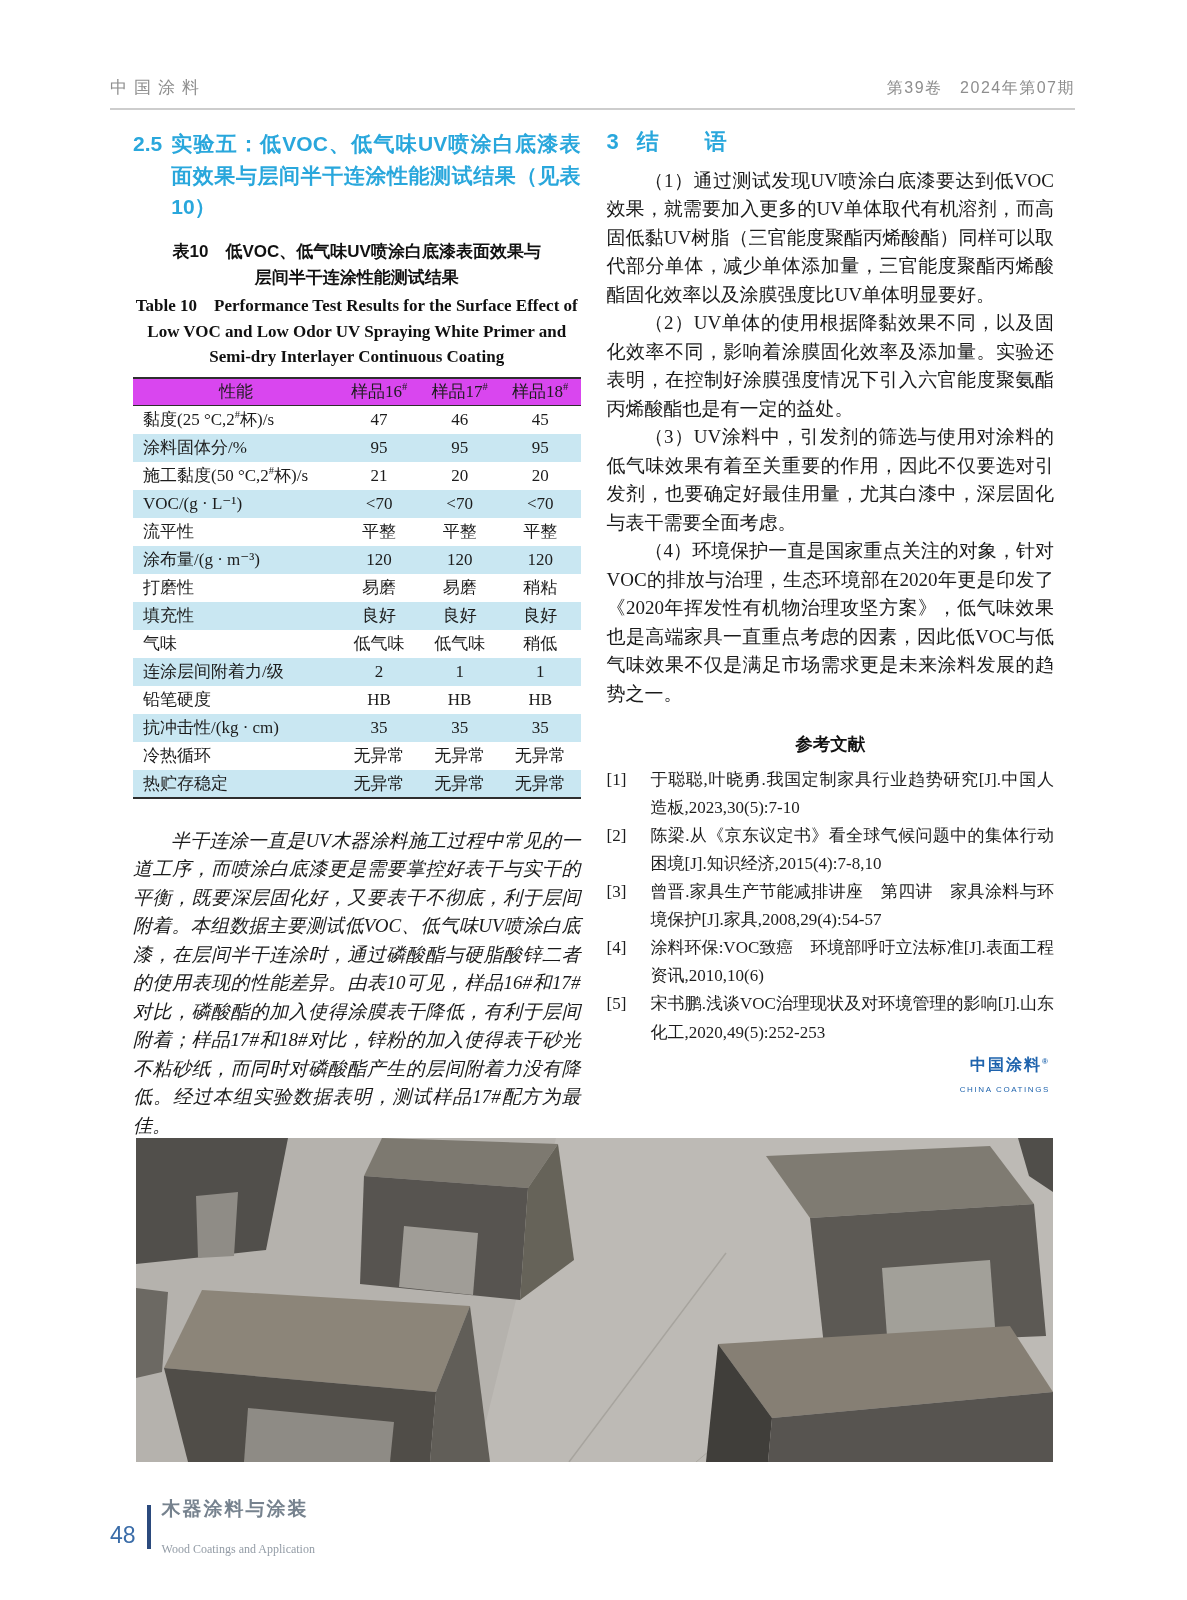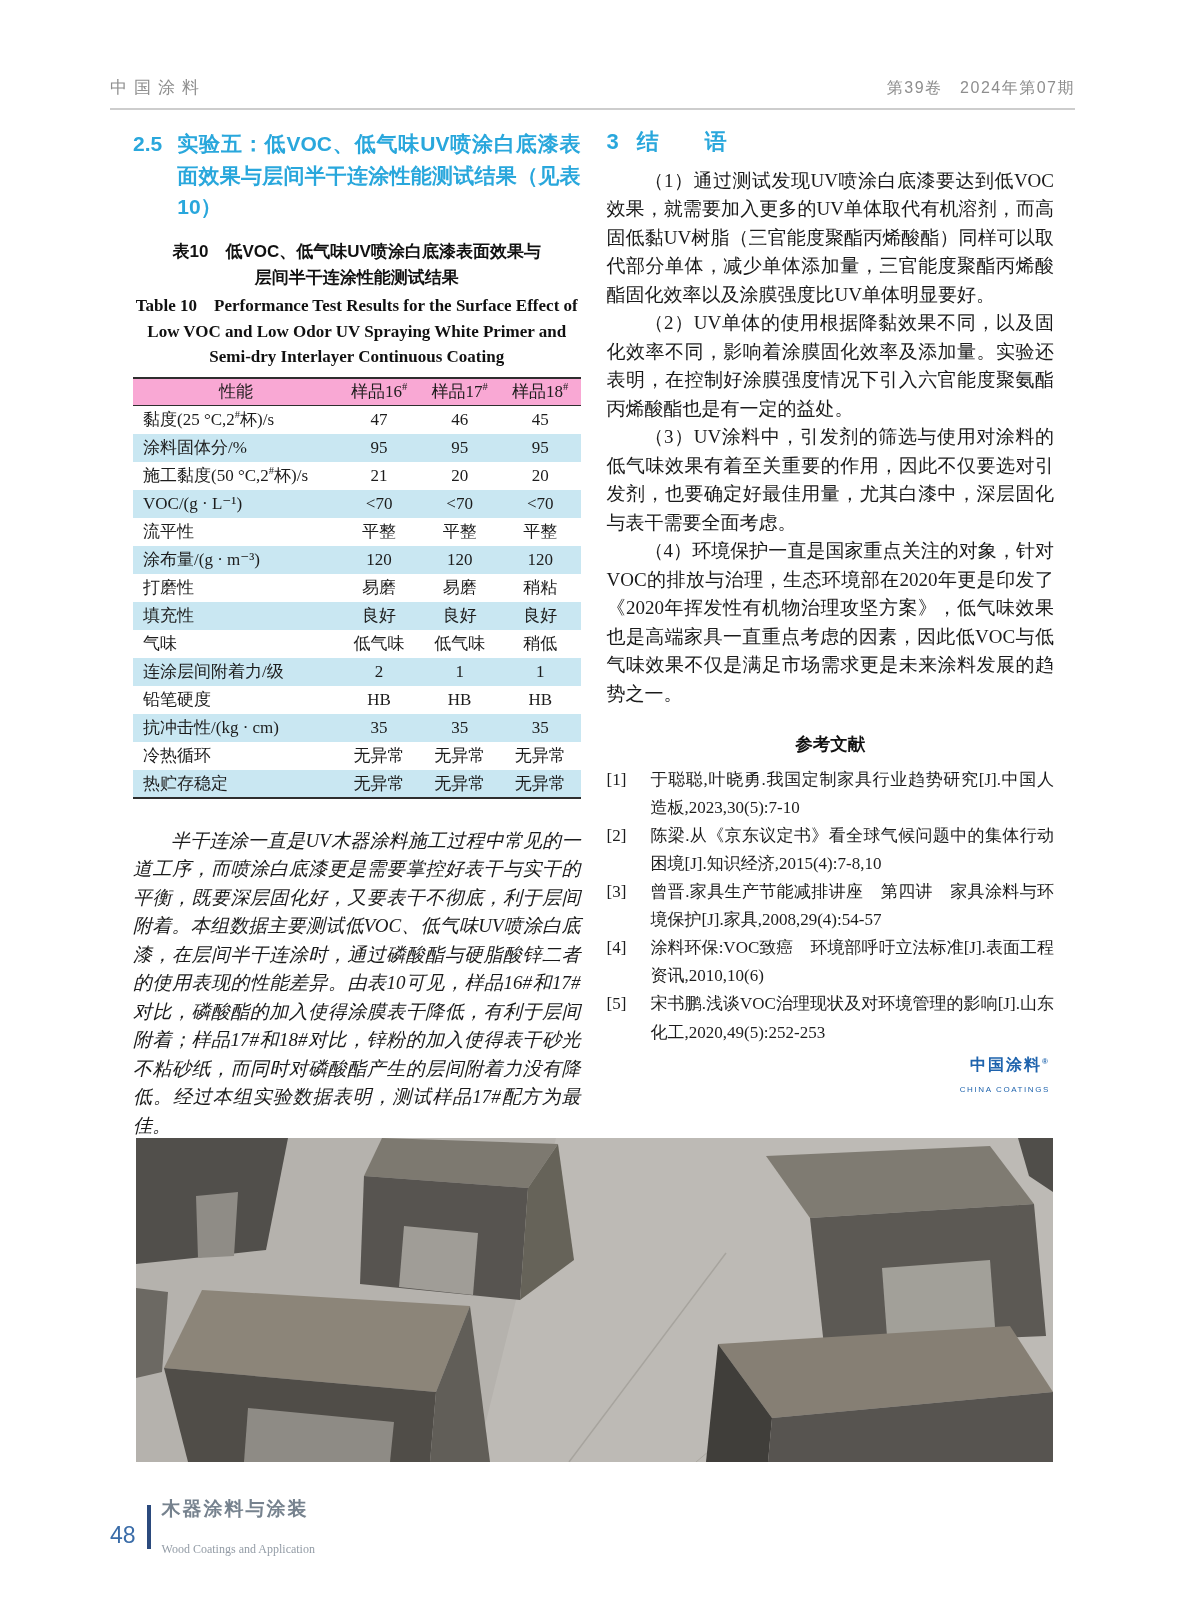--- a/index.html
+++ b/index.html
@@ -18,21 +18,21 @@
   .journal-name { font-size:17px; letter-spacing:7px; }
   .issue-info   { font-size:16px; letter-spacing:1.5px;margin-left:28px; }
 
   .columns {
     position:absolute; left:133px; top:128px; width:921px;
     display:flex; gap:26px; align-items:flex-start;
   }
   .col { flex:1 1 0; min-width:0; }
 
   .section-heading {
-    display:flex; gap:15px; color:#29a7dc;
+    display:flex; gap:9px; color:#29a7dc;
     font-family:"Liberation Sans","DejaVu Sans",sans-serif;
     font-weight:bold; font-size:21px; line-height:1.5;
   }
   .section-heading .sec-num { flex:0 0 auto; }
   .section-heading .sec-title { text-align:justify; }
 
   .tbl-caption { margin-top:16px; text-align:center; }
   .cap-zh {
     font-family:"Liberation Sans","DejaVu Sans",sans-serif;
     font-weight:bold; font-size:17px; line-height:1.55; color:#111;
@@ -41,21 +41,21 @@
     margin-top:2px; font-family:"Liberation Serif","DejaVu Serif",serif;
     font-weight:bold; font-size:17px; line-height:1.5; color:#111;
   }
 
   table.perf {
     width:100%; margin-top:7px; border-collapse:collapse;
     border-top:2px solid #2e2e2e; border-bottom:2px solid #2e2e2e;
     font-size:17px;
   }
   table.perf th, table.perf td { font-weight:normal; height:28px; padding:0 2px; }
-  table.perf thead tr { background:#f9a8d4; border-bottom:1px solid #2e2e2e; }
+  table.perf thead tr { background:#d946ef; border-bottom:1px solid #2e2e2e; }
   table.perf thead th { text-align:center; }
   table.perf td.c-label { text-align:left; padding-left:10px; width:46%; }
   table.perf td.c-val { text-align:center; width:18%; }
   table.perf tbody tr:nth-child(even) { background:#c9e7f2; }
   sup { font-size:0.62em; }
 
   .body-p {
     font-size:19px; line-height:1.5; text-align:justify; text-indent:2em;
     color:#1a1a1a;
   }

